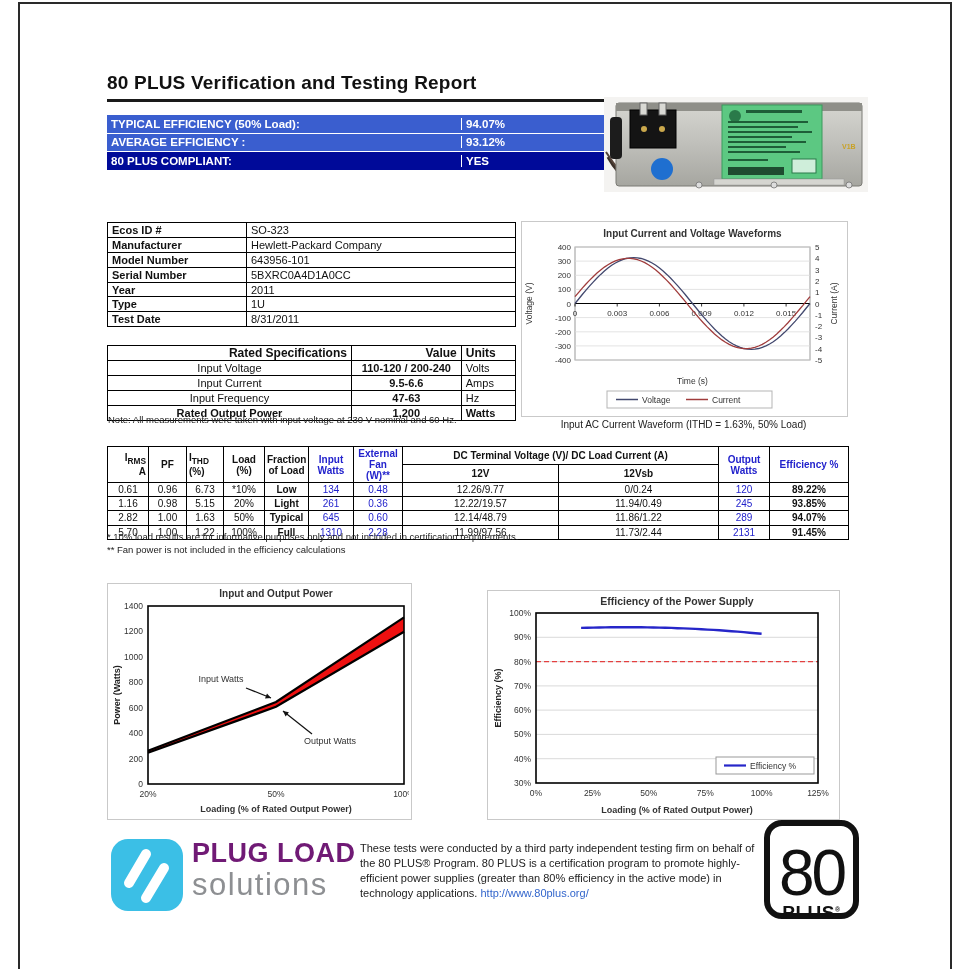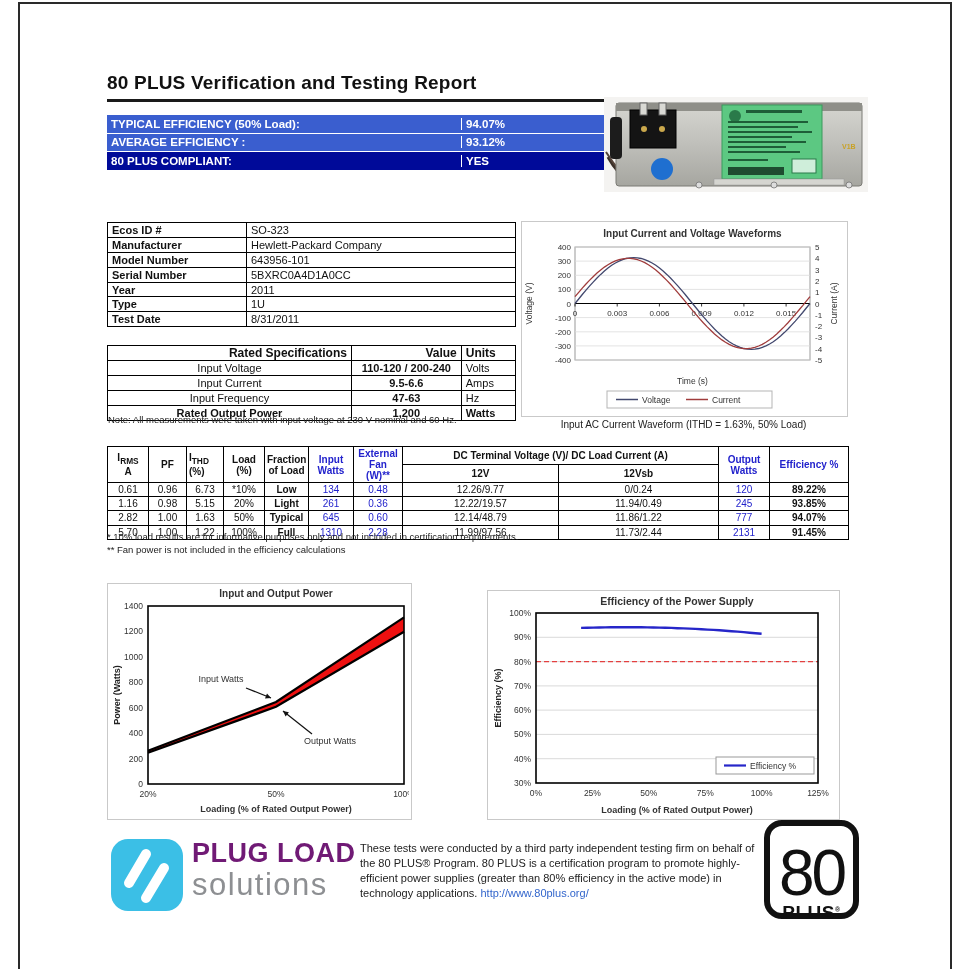--- a/index.html
+++ b/index.html
@@ -265,21 +265,21 @@
       <col style="width:44px">
         <col style="width:45px">
         <col style="width:49px">
         <col style="width:156px">
       <col style="width:160px">
         <col style="width:51px">
         <col style="width:79px">
     </colgroup>
     <thead>
       <tr>
-        <th rowspan="2" style="text-align:center"><span>I</span><sub>RMS</sub><br><span>A</span></th>
+        <th rowspan="2" style="text-align:right"><span>I</span><sub>RMS</sub><br><span>A</span></th>
         <th rowspan="2">PF</th>
         <th rowspan="2" style="text-align:left"><span>I</span><sub>THD</sub><span> (%)</span></th>
         <th rowspan="2">Load (%)</th>
         <th rowspan="2">Fraction of Load</th>
         <th rowspan="2" class="blue">Input Watts</th>
         <th rowspan="2" class="blue">External Fan (W)**</th>
         <th colspan="2">DC Terminal Voltage (V)/ DC Load Current (A)</th>
         <th rowspan="2" class="blue">Output Watts</th>
         <th rowspan="2" class="blue">Efficiency %</th>
       </tr>
@@ -318,21 +318,21 @@
         <tr>
           <td class="">2.82</td>
           <td class="">1.00</td>
           <td class="">1.63</td>
           <td class="">50%</td>
           <td class="bold">Typical</td>
           <td class="blue">645</td>
           <td class="blue">0.60</td>
           <td class="">12.14/48.79</td>
           <td class="">11.86/1.22</td>
-          <td class="blue">777</td>
+          <td class="blue">289</td>
           <td class="bold">94.07%</td>
         </tr>
         <tr>
           <td class="">5.70</td>
           <td class="">1.00</td>
           <td class="">1.22</td>
           <td class="">100%</td>
           <td class="bold">Full</td>
           <td class="blue">1310</td>
           <td class="blue">2.28</td>

